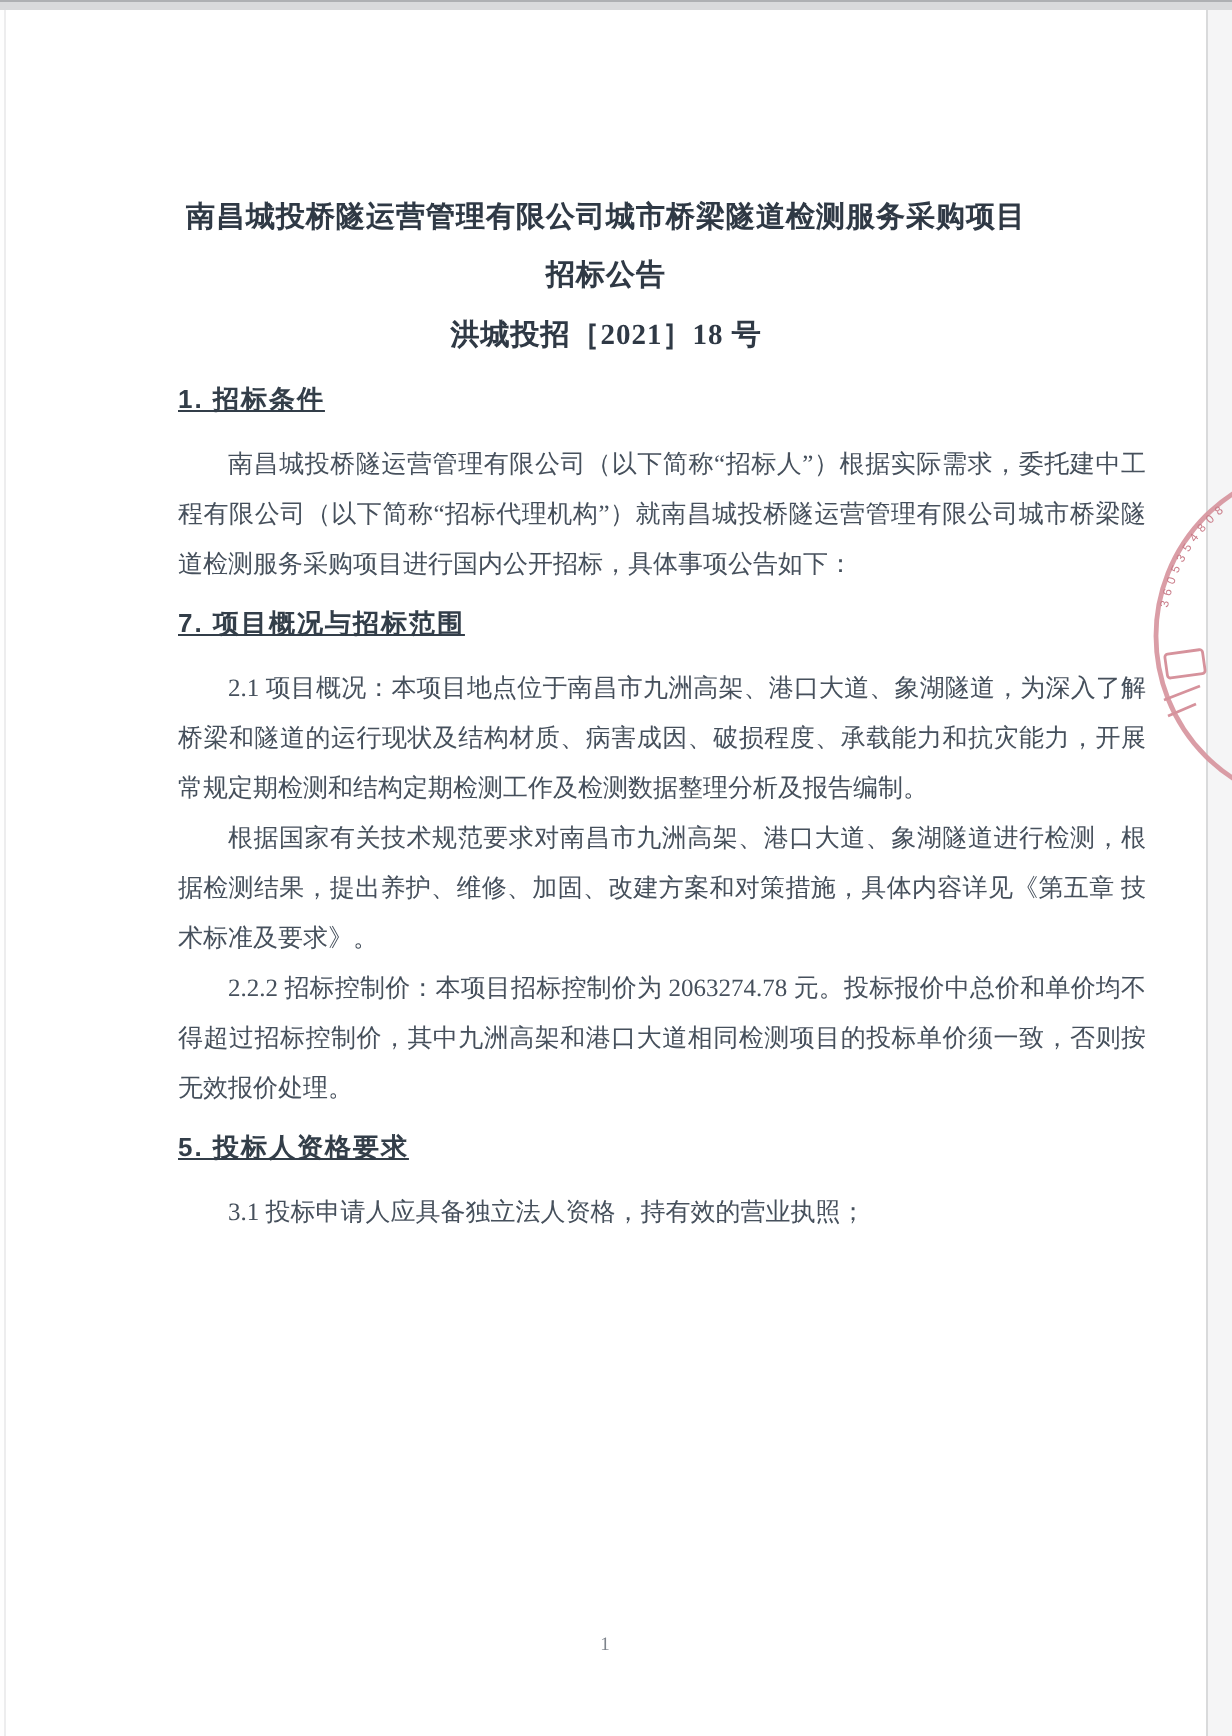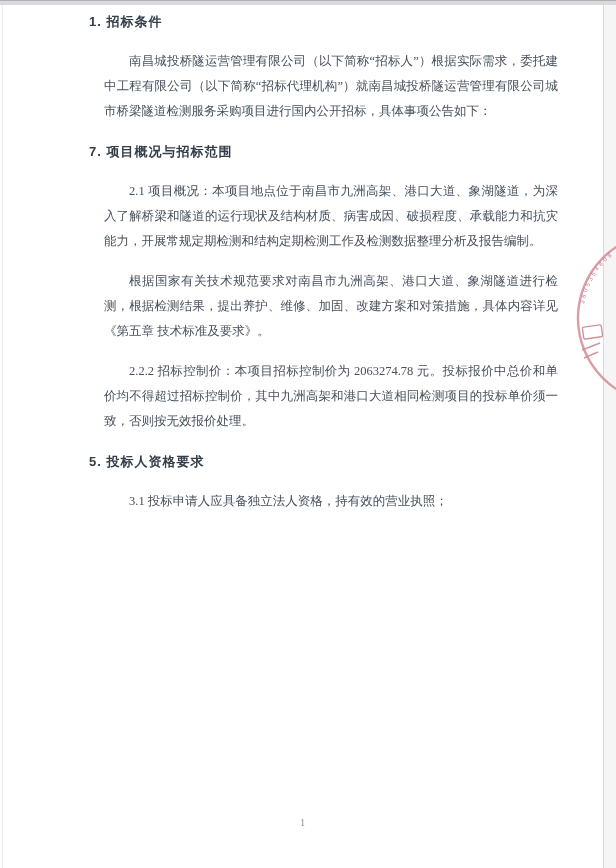--- a/index.html
+++ b/index.html
@@ -61,23 +61,24 @@
     width: 484px;
   }
   .section-heading {
     margin: 4px 0 8px 0;
     font-family: "Liberation Sans", "DejaVu Sans", sans-serif;
     font-size: 13px;
     font-weight: bold;
     line-height: 25px;
     letter-spacing: 1px;
     color: #333e49;
+    text-decoration: underline;
   }
   .para {
-    margin: 15px;
+    margin: 0;
     font-size: 12.5px;
     line-height: 25px;
     text-align: justify;
     text-indent: 2em;
     color: #46505c;
     letter-spacing: 0;
   }
   .page-number {
     position: absolute;
     left: 2px; top: 818px;
@@ -95,20 +96,25 @@
 </style>
 </head>
 <body>
 
 <div class="scan">
 
   <div class="top-edge"></div>
 
   <div class="page">
 
+    <div class="titles">
+      <div class="title-line">南昌城投桥隧运营管理有限公司城市桥梁隧道检测服务采购项目</div>
+      <div class="title-line">招标公告</div>
+      <div class="doc-number">洪城投招［2021］18 号</div>
+    </div>
 
     <div class="body-text">
 
       <div class="section-heading">1. 招标条件</div>
       <p class="para">南昌城投桥隧运营管理有限公司（以下简称“招标人”）根据实际需求，委托建中工程有限公司（以下简称“招标代理机构”）就南昌城投桥隧运营管理有限公司城市桥梁隧道检测服务采购项目进行国内公开招标，具体事项公告如下：</p>
 
       <div class="section-heading">7. 项目概况与招标范围</div>
       <p class="para">2.1 项目概况：本项目地点位于南昌市九洲高架、港口大道、象湖隧道，为深入了解桥梁和隧道的运行现状及结构材质、病害成因、破损程度、承载能力和抗灾能力，开展常规定期检测和结构定期检测工作及检测数据整理分析及报告编制。</p>
       <p class="para">根据国家有关技术规范要求对南昌市九洲高架、港口大道、象湖隧道进行检测，根据检测结果，提出养护、维修、加固、改建方案和对策措施，具体内容详见《第五章 技术标准及要求》。</p>
       <p class="para">2.2.2 招标控制价：本项目招标控制价为 2063274.78 元。投标报价中总价和单价均不得超过招标控制价，其中九洲高架和港口大道相同检测项目的投标单价须一致，否则按无效报价处理。</p>

